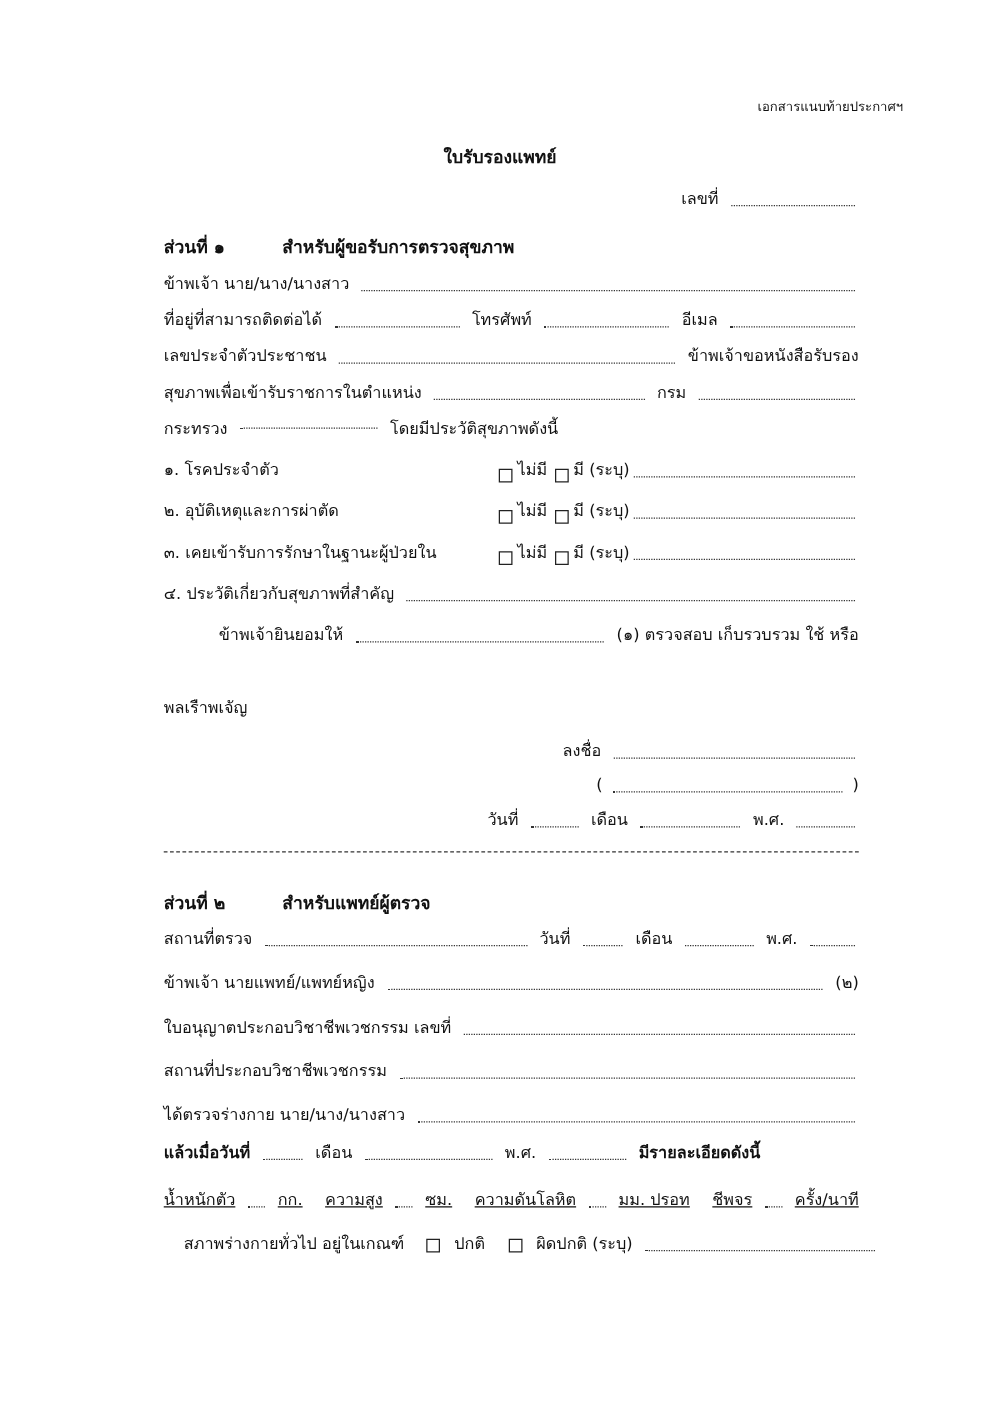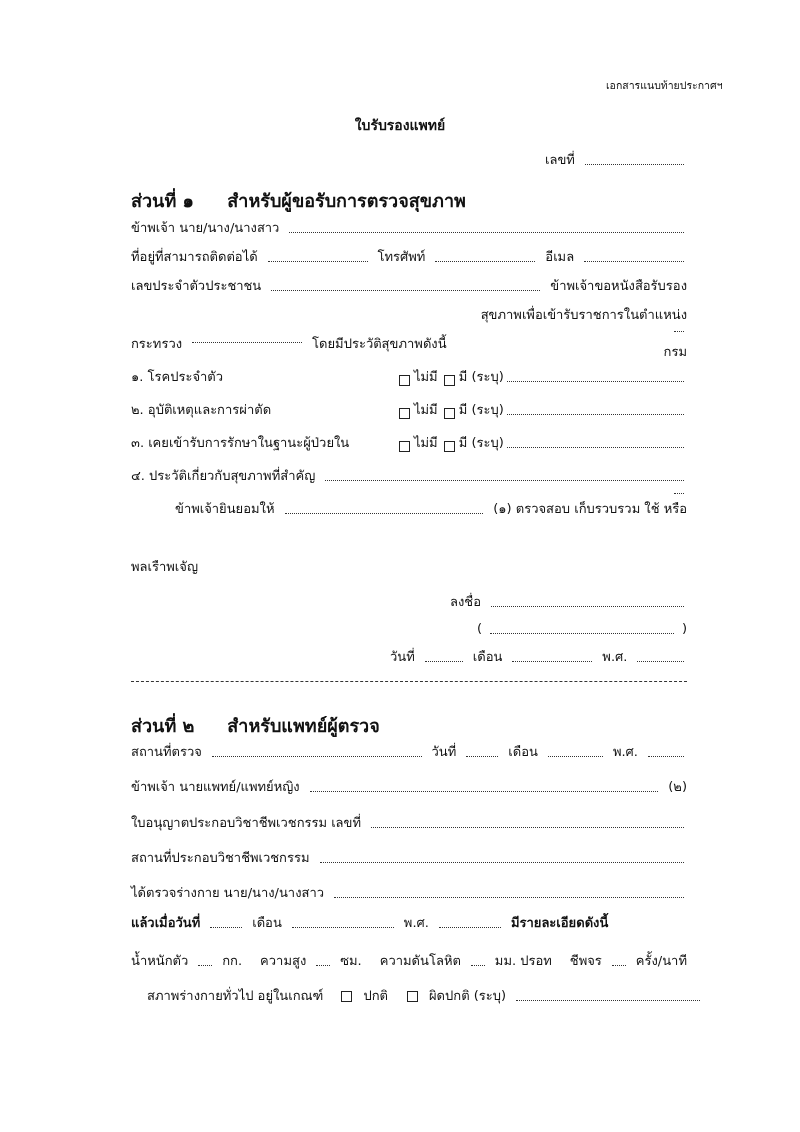--- a/index.html
+++ b/index.html
@@ -74,21 +74,21 @@
     .sep {
       position: absolute;
       left: 131px;
       top: 681px;
       width: 556px;
       border-top: 1.5px dashed #333;
     }
     .sect {
       position: absolute;
       left: 131px;
-      font-size: 18px;
+      font-size: 14px;
       font-weight: bold;
       white-space: nowrap;
     }
     .sect .num { display: inline-block; width: 90px; }
   </style>
 </head>
 <body>
 
 <div class="page">
 
@@ -118,21 +118,21 @@
     <span>อีเมล</span>
     <span class="dots"></span>
   </div>
 
   <div class="line" style="top:277px;">
     <span>เลขประจำตัวประชาชน</span>
     <span class="dots"></span>
     <span>ข้าพเจ้าขอหนังสือรับรอง</span>
   </div>
 
-  <div class="line" style="top:306px;flex-direction:column;">
+  <div class="line" style="top:306px;">
     <span>สุขภาพเพื่อเข้ารับราชการในตำแหน่ง</span>
     <span class="dots"></span>
     <span>กรม</span>
     <span class="dots" style="flex:0 0 125px;"></span>
   </div>
 
   <div class="line" style="top:335px; width:auto;align-items:center;">
     <span>กระทรวง</span>
     <span class="dots fixed" style="width:110px;"></span>
     <span>โดยมีประวัติสุขภาพดังนี้</span>
@@ -246,21 +246,21 @@
   <div class="line" style="top:914px; width:auto;">
     <span class="bold">แล้วเมื่อวันที่</span>
     <span class="dots fixed" style="width:32px;"></span>
     <span>เดือน</span>
     <span class="dots fixed" style="width:102px;"></span>
     <span>พ.ศ.</span>
     <span class="dots fixed" style="width:62px;"></span>
     <span class="bold">มีรายละเอียดดังนี้</span>
   </div>
 
-  <div class="line" style="top:952px;">
+  <div class="line" style="top:952px;text-decoration:underline;">
     <span>น้ำหนักตัว</span>
     <span class="dots"></span>
     <span>กก.</span>
     <span style="width:4px;"></span>
     <span>ความสูง</span>
     <span class="dots"></span>
     <span>ซม.</span>
     <span style="width:4px;"></span>
     <span>ความดันโลหิต</span>
     <span class="dots"></span>

